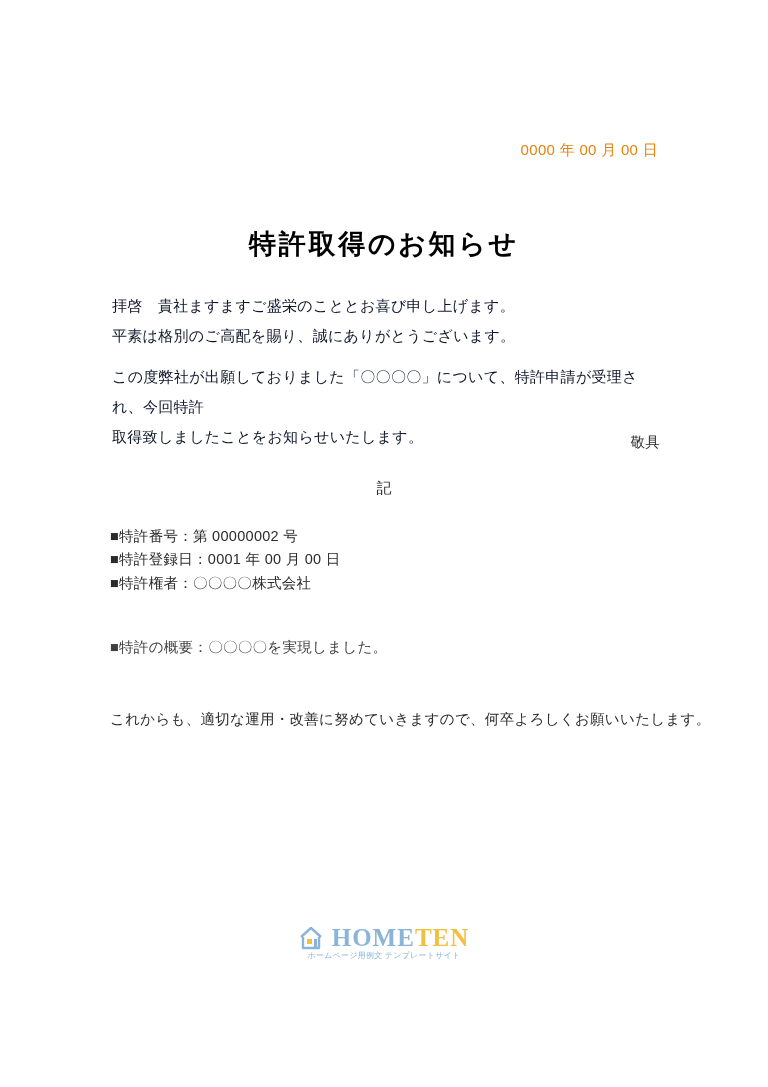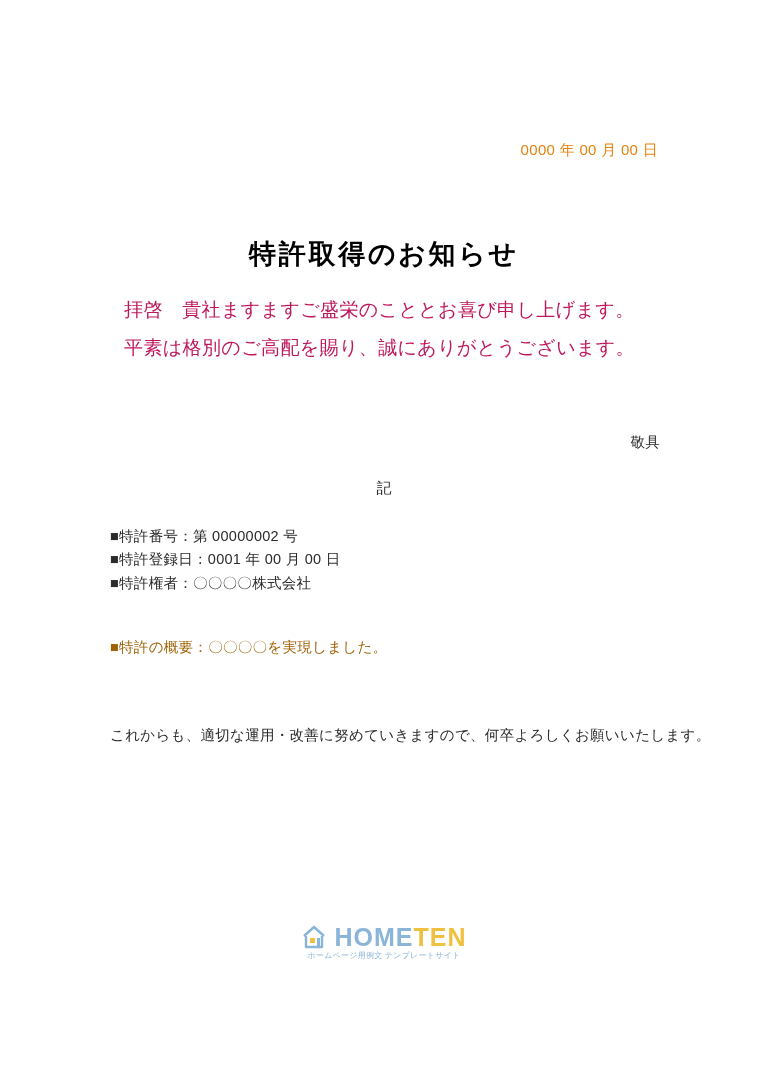--- a/index.html
+++ b/index.html
@@ -26,38 +26,38 @@
     position: absolute;
     top: 141px;
     right: 110px;
     font-size: 15px;
     letter-spacing: 0.02em;
     color: #e8820c;
     white-space: nowrap;
   }
   .doc-title {
     position: absolute;
-    top: 236px;
+    top: 226px;
     left: 0;
     width: 768px;
     text-align: center;
     font-family: "Liberation Serif", serif;
     font-size: 27px;
     font-weight: 700;
     letter-spacing: 0.10em;
     color: #000000;
   }
   .body-block {
     position: absolute;
-    left: 124px;
+    left: 112px;
     width: 550px;
-    font-size: 19px;
+    font-size: 15px;
     line-height: 2.0;
     letter-spacing: 0.02em;
-    color: #be185d;
+    color: #0f172a;
   }
   .greeting { top: 291px; }
   .para-main { top: 362px; }
   .closing {
     position: absolute;
     top: 433px;
     left: 110px;
     width: 550px;
     text-align: right;
     font-size: 14.5px;
@@ -85,45 +85,46 @@
   }
   .detail-list .item { white-space: nowrap; }
   .summary-list {
     position: absolute;
     top: 636px;
     left: 110px;
     width: 550px;
     font-size: 14.5px;
     line-height: 1.62;
     letter-spacing: 0.02em;
-    color: #a16207;
+    color: #404040;
   }
   .closing-note {
     position: absolute;
-    top: 726px;
+    top: 710px;
     left: 110px;
     width: 560px;
     font-size: 14.5px;
     letter-spacing: 0.02em;
     color: #2b2b2b;
     white-space: nowrap;
   }
   .watermark {
     position: absolute;
     left: 0;
     top: 925px;
     width: 768px;
     display: flex;
     flex-direction: column;
     align-items: center;
   }
   .wm-row {
     display: flex;
-    align-items: flex-start;
+    align-items: flex-end;
     gap: 7px;
+    font-family: Liberation Serif, serif;
   }
   .wm-logo {
     width: 26px;
     height: 24px;
     position: relative;
   }
   .wm-text {
     font-size: 25px;
     font-weight: 700;
     letter-spacing: 0.04em;
@@ -146,20 +147,24 @@
 
   <div class="date-line">0000 年 00 月 00 日</div>
 
   <div class="doc-title">特許取得のお知らせ</div>
 
   <div class="body-block greeting">
     <div>拝啓　貴社ますますご盛栄のこととお喜び申し上げます。</div>
     <div>平素は格別のご高配を賜り、誠にありがとうございます。</div>
   </div>
 
+  <div class="body-block para-main">
+    <div>この度弊社が出願しておりました「〇〇〇〇」について、特許申請が受理され、今回特許</div>
+    <div>取得致しましたことをお知らせいたします。</div>
+  </div>
 
   <div class="closing">敬具</div>
 
   <div class="ki-mark">記</div>
 
   <div class="detail-list">
     <div class="item">■特許番号：第 00000002 号</div>
     <div class="item">■特許登録日：0001 年 00 月 00 日</div>
     <div class="item">■特許権者：〇〇〇〇株式会社</div>
   </div>

